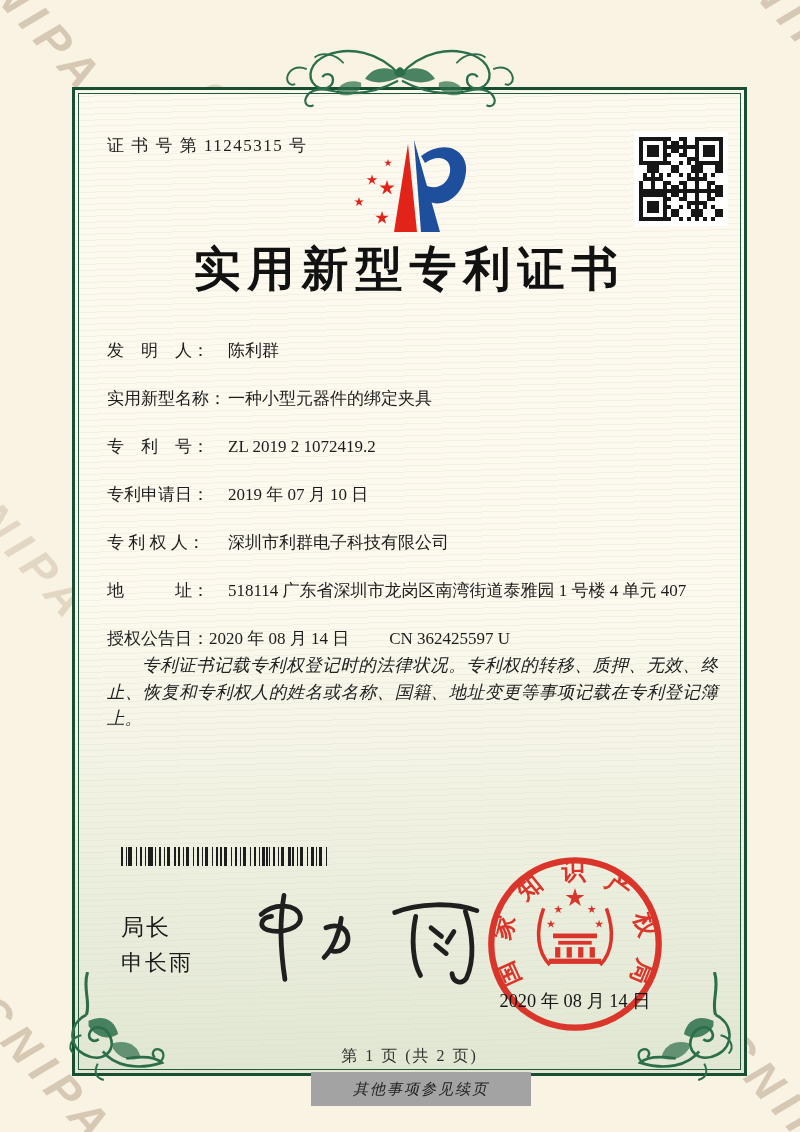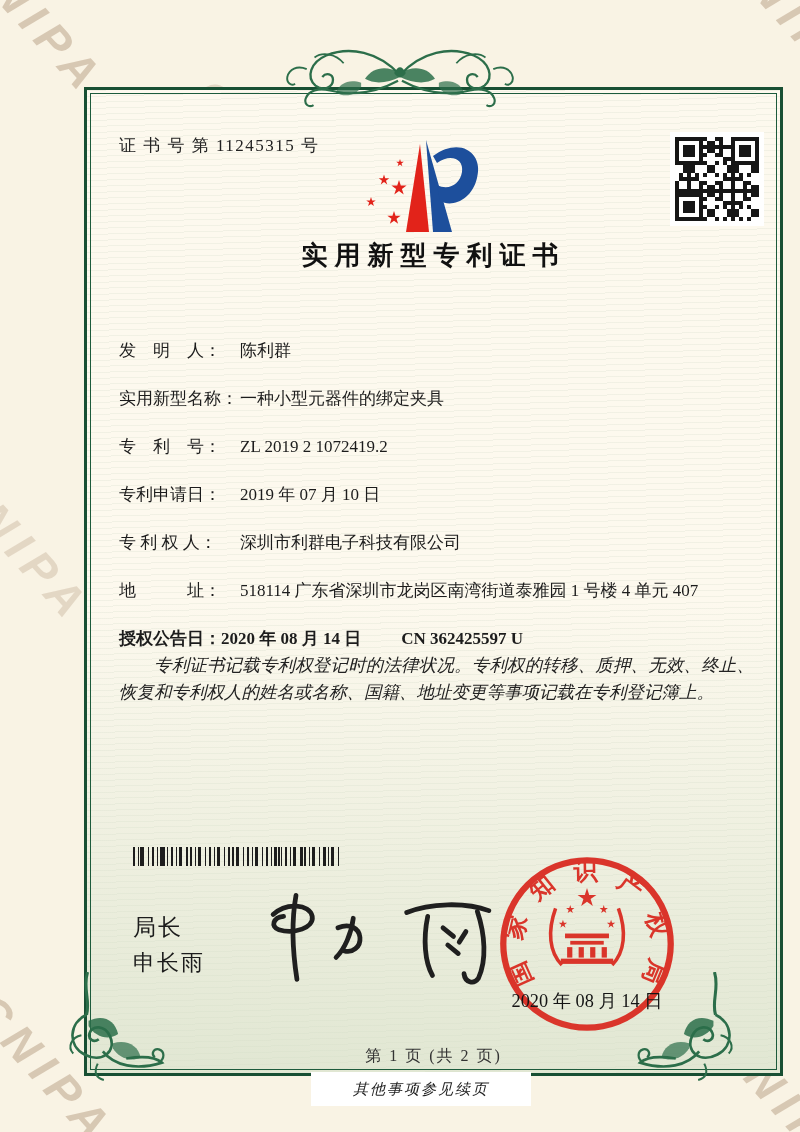--- a/index.html
+++ b/index.html
@@ -14,53 +14,52 @@
     position:absolute;white-space:nowrap;pointer-events:none;
     font:italic 700 46px "Liberation Sans","DejaVu Sans",sans-serif;
     letter-spacing:9px;color:rgba(198,176,152,.42);
     transform:rotate(48deg);transform-origin:center;z-index:1;
   }
   .wm.big{font-size:56px;color:rgba(200,178,152,.34);}
   .wm.dark{color:rgba(188,164,138,.55);}
   .wm.faint{color:rgba(200,180,155,.20);}
   
   .frame{
-    position:absolute;left:84px;top:87px;width:669px;height:983px;
+    position:absolute;left:72px;top:87px;width:669px;height:983px;
     border:3px solid #184f33;z-index:2;
     background:
       linear-gradient(180deg, rgba(233,238,221,0) 52%, rgba(210,221,196,.65) 100%),
       repeating-linear-gradient(178.5deg, rgba(140,168,140,.10) 0 1px, rgba(255,255,255,0) 1px 6px),
       #fdf9ee;
-    padding-left: 24px;
   }
   .frame-inner{
     position:absolute;inset:3px;border:1.5px solid #1d5b3c;pointer-events:none;
   }
   
   .orn{position:absolute;z-index:3;pointer-events:none;}
   
   .cert-no{
     position:absolute;left:32px;top:44px;font-size:17px;letter-spacing:1.5px;color:#222;
   }
   .qr-box{
     position:absolute;right:16px;top:42px;width:94px;height:94px;background:#fff;
     display:flex;align-items:center;justify-content:center;
   }
   .logo{position:absolute;left:267px;top:30px;width:136px;height:120px;}
   .title{
     position:absolute;left:0;right:0;top:148px;text-align:center;
-    font-size:26px;font-weight:700;letter-spacing:7px;color:#111;
+    font-size:47px;font-weight:700;letter-spacing:7px;color:#111;
   }
   
   .fields{position:absolute;left:32px;right:26px;top:250px;font-size:17px;}
   .frow{display:flex;align-items:flex-start;min-height:48px;line-height:1.35;}
   .flabel{flex:0 0 121px;white-space:pre;}
   .fvalue{flex:1;}
   .grant-row{display:flex;min-height:40px;line-height:1.35;}
-  .grant-row .pair{display:flex;font-weight:bold;}
+  .grant-row .pair{display:flex;}
   .grant-row .pair + .pair{margin-left:40px;}
   .grant-row .glabel{white-space:pre;}
   
   .paras{
     position:absolute;left:32px;right:26px;top:562px;
     font-size:17.5px;line-height:1.52;text-align:justify;
     font-style:italic;color:#222;
   }
   .paras p{margin:0;text-indent:2em;}
   
@@ -76,21 +75,21 @@
   .sig-svg{position:absolute;left:148px;top:792px;}
   
   .seal{position:absolute;left:410px;top:764px;width:180px;height:180px;z-index:4;}
   
   .page-no{
     position:absolute;left:0;right:0;bottom:6px;text-align:center;
     font-size:16px;letter-spacing:2px;color:#333;
   }
   .note-box{
     position:absolute;left:311px;top:1072px;width:220px;height:34px;z-index:2;
-    background:#ffffff;display:flex;align-items:center;justify-content:center;
+    background:#a3a3a3;display:flex;align-items:center;justify-content:center;
     font-size:15px;font-style:italic;letter-spacing:2px;color:#222;
   }
   .hidden-defs{position:absolute;width:0;height:0;overflow:hidden;}
 </style>
 </head>
 <body>
 
 <svg class="hidden-defs" aria-hidden="true">
   <defs>
     <path id="star" d="M0,-10 L2.23,-3.07 L9.51,-3.09 L3.61,1.17 L5.88,8.09 L0,3.8 L-5.88,8.09 L-3.61,1.17 L-9.51,-3.09 L-2.23,-3.07 Z"></path>

